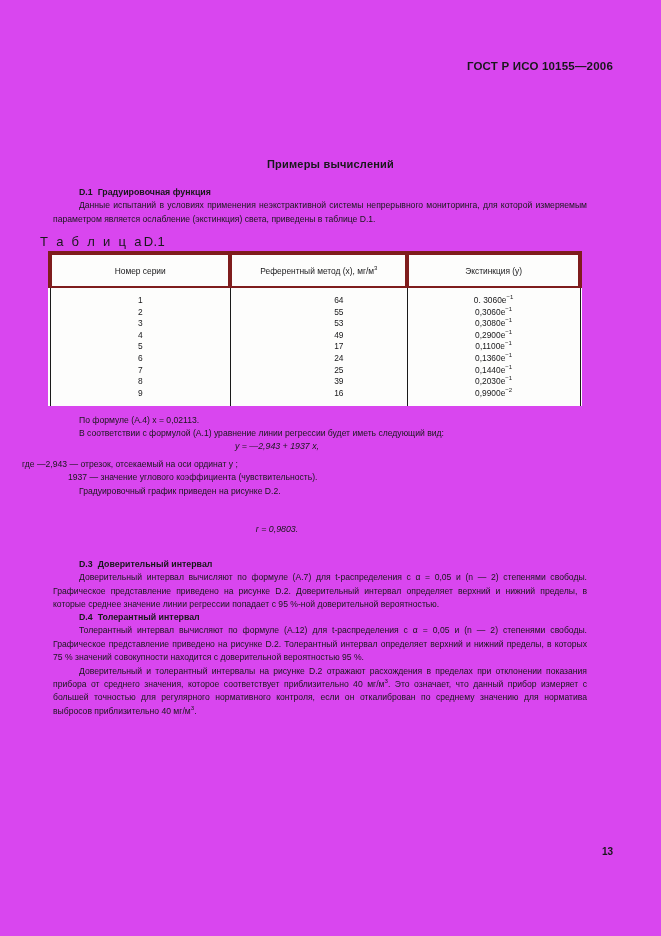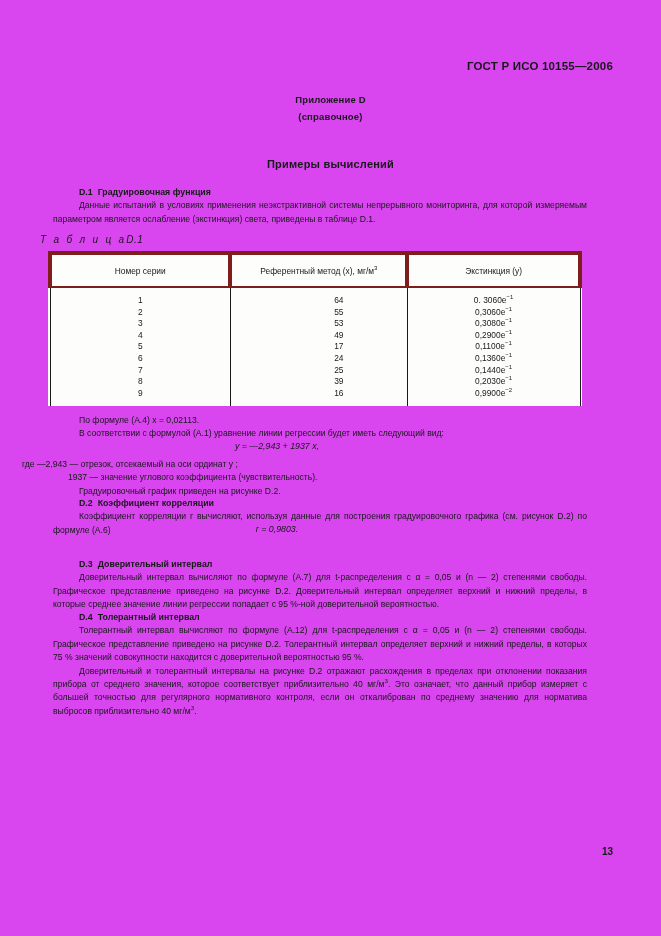--- a/index.html
+++ b/index.html
@@ -95,23 +95,22 @@
     text-align: center;
     font-size: 8.8px;
   }
   .ital { font-style: italic; }
 
   
   .tbl-caption {
     position: absolute;
     left: 40px;
     top: 234px;
-    font-size: 10px;
+    font-size: 13px;
     letter-spacing: 2.3px;
-    font-style: italic;
   }
   .tbl-caption .plain { letter-spacing: 0.4px; }
 
   table.data {
     position: absolute;
     left: 48px;
     top: 251px;
     width: 534px;
     border-collapse: collapse;
     font-size: 8.4px;
@@ -163,24 +162,20 @@
   }
 </style>
 </head>
 <body>
 
 <div class="page">
   <div class="content">
 
     <div class="doc-header">ГОСТ Р ИСО 10155—2006</div>
 
-    <div class="appendix-block">
-      <div class="appendix-title">Приложение D</div>
-      <div class="appendix-sub">(справочное)</div>
-    </div>
 
     <div class="examples-title">Примеры вычислений</div>
 
     <div class="tblock" style="top:186px;">
       <div class="heading indent">
         <span class="num">D.1</span><span>Градуировочная функция</span>
       </div>
       <p class="para indent">Данные испытаний в условиях применения неэкстрактивной системы непрерывного мониторинга, для которой измеряемым параметром является ослабление (экстинкция) света, приведены в таблице D.1.</p>
     </div>
 
@@ -259,26 +254,20 @@
 
     <div class="tblock nojust" style="top:458px; left:22px; width:560px;">
       <p class="para"><span>где</span><span> </span><span>—2,943 — отрезок, отсекаемый на оси ординат y ;</span></p>
       <p class="para" style="text-indent:46px;">1937 — значение углового коэффициента (чувствительность).</p>
     </div>
 
     <div class="tblock nojust" style="top:485px;">
       <p class="para indent">Градуировочный график приведен на рисунке D.2.</p>
     </div>
 
-    <div class="tblock" style="top:497px;">
-      <div class="heading indent">
-        <span class="num">D.2</span><span>Коэффициент корреляции</span>
-      </div>
-      <p class="para indent">Коэффициент корреляции r вычисляют, используя данные для построения градуировочного графика (см. рисунок D.2) по формуле (A.6)</p>
-    </div>
 
     <div class="formula ital" style="top:524px;">r = 0,9803.</div>
 
     <div class="tblock" style="top:558px;">
       <div class="heading indent">
         <span class="num">D.3</span><span>Доверительный интервал</span>
       </div>
       <p class="para indent">Доверительный интервал вычисляют по формуле (A.7) для t-распределения с α = 0,05 и (n — 2) степенями свободы. Графическое представление приведено на рисунке D.2. Доверительный интервал определяет верхний и нижний пределы, в которые среднее значение линии регрессии попадает с 95 %-ной доверительной вероятностью.</p>
     </div>
 

